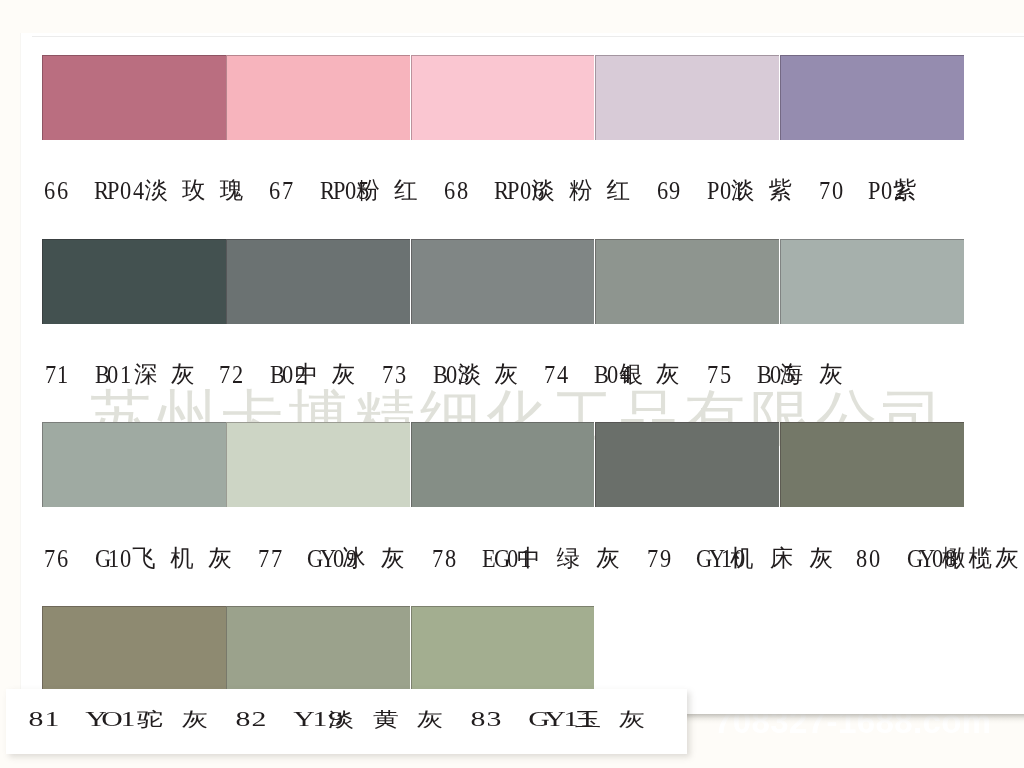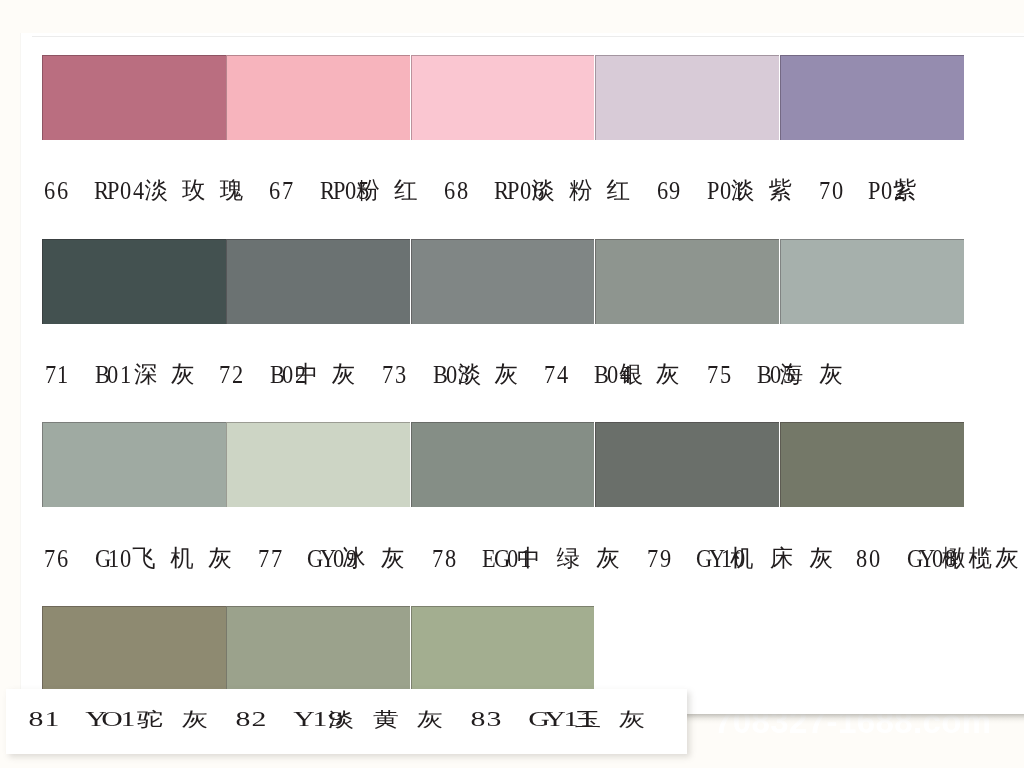--- a/index.html
+++ b/index.html
@@ -73,20 +73,21 @@
 </style>
 </head>
 <body>
 
 <div id="stage">
   <div class="wm" id="wm-url">708327-1688.com</div>
   <div id="panel"></div>
   <div id="panel-shadow"></div>
   <div id="panel-topline"></div>
   <div id="panel-leftline"></div>
+  <div class="wm" id="wm-company">苏州卡博精细化工品有限公司</div>
   <div id="swatches">
       <div class="sw" style="left: 42px; top: 55px; width: 184px; height: 85px; background: rgb(186, 110, 128);"></div>
       <div class="sw" style="left: 226px; top: 55px; width: 184px; height: 85px; background: rgb(247, 180, 189);"></div>
       <div class="sw" style="left: 411px; top: 55px; width: 183px; height: 85px; background: rgb(250, 198, 209);"></div>
       <div class="sw" style="left: 595px; top: 55px; width: 184px; height: 85px; background: rgb(216, 203, 215);"></div>
       <div class="sw" style="left: 780px; top: 55px; width: 184px; height: 85px; background: rgb(149, 140, 175);"></div>
       <div class="sw" style="left: 42px; top: 239px; width: 184px; height: 85px; background: rgb(67, 81, 80);"></div>
       <div class="sw" style="left: 226px; top: 239px; width: 184px; height: 85px; background: rgb(107, 114, 114);"></div>
       <div class="sw" style="left: 411px; top: 239px; width: 183px; height: 85px; background: rgb(128, 134, 133);"></div>
       <div class="sw" style="left: 595px; top: 239px; width: 184px; height: 85px; background: rgb(142, 149, 143);"></div>

